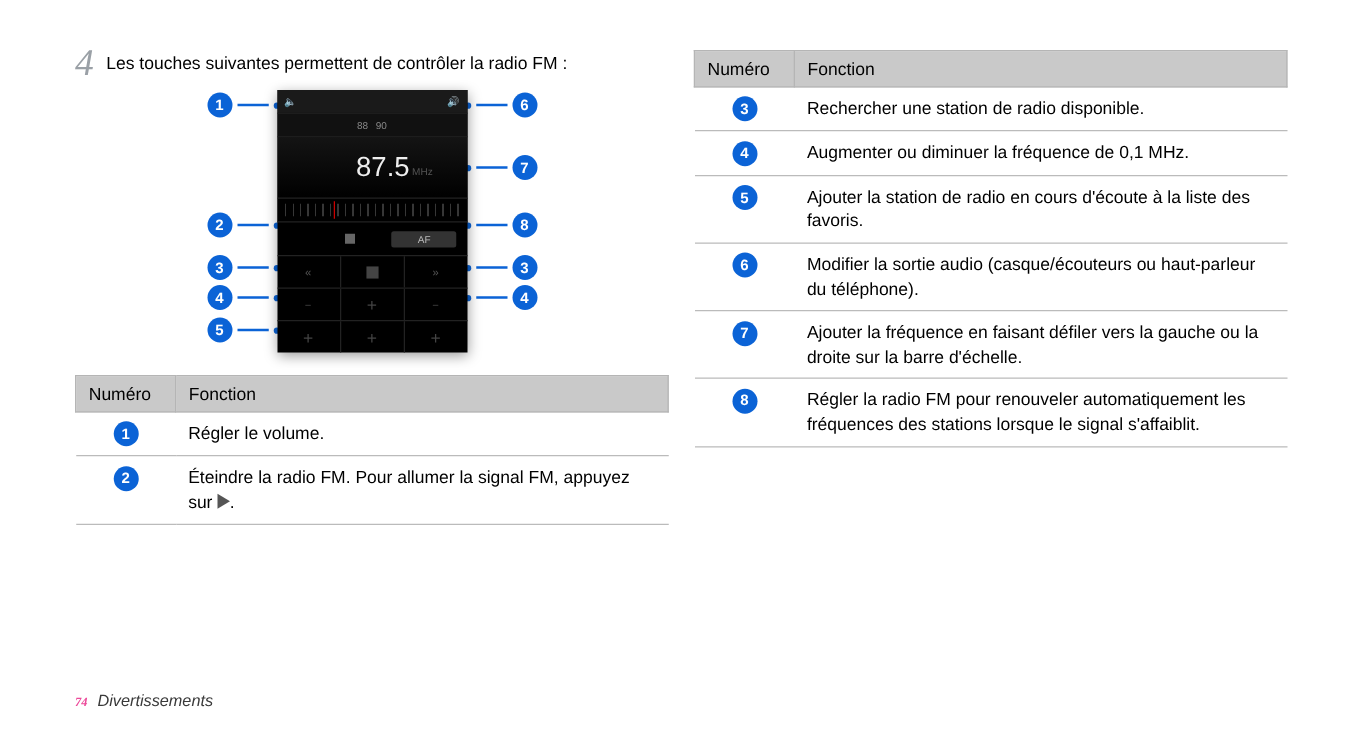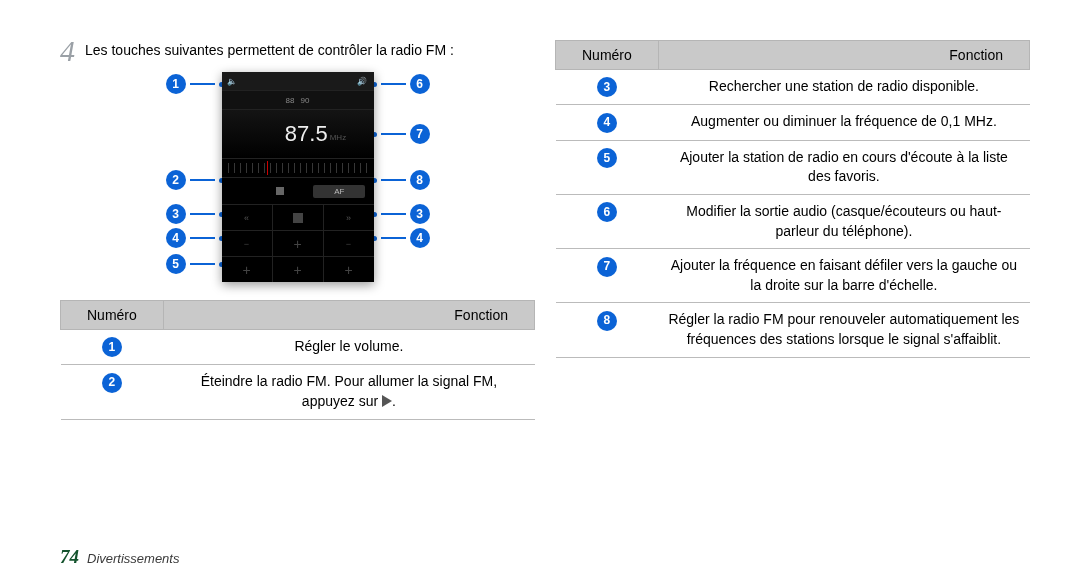--- a/index.html
+++ b/index.html
@@ -134,31 +134,30 @@
   .r-plus { font-size: 14px; color: #444; }
   
   table {
     width: 100%;
     border-collapse: collapse;
     font-size: 14px;
   }
   th {
     background: #c9c9c9;
     font-weight: normal;
-    text-align: right;
-    padding: 6px 26px;
+    text-align: left;
+    padding: 6px 10px;
     border: 1px solid #b5b5b5;
   }
   th:first-child { width: 80px; }
   td {
     padding: 7px 10px;
     border-bottom: 1px solid #bbb;
     vertical-align: top;
     line-height: 1.4;
-    text-align: center;
   }
   td.num-cell { text-align: center; width: 80px; }
   .play-tri {
     display: inline-block;
     width: 0; height: 0;
     border-left: 10px solid #555;
     border-top: 6px solid transparent;
     border-bottom: 6px solid transparent;
     vertical-align: -1px;
   }
@@ -169,22 +168,22 @@
     display: flex;
     align-items: baseline;
     gap: 8px;
     font-style: italic;
     color: #3a3a3a;
     font-size: 13px;
   }
   .footer .pnum {
     font-style: italic;
     font-family: Georgia, serif;
-    color: #14532d;
-    font-size: 19px;
+    color: #ec4899;
+    font-size: 10px;
     font-weight: bold;
   }
 </style>
 </head>
 <body>
 
 <div class="page">
 
   <div class="col">
     <div class="step">

